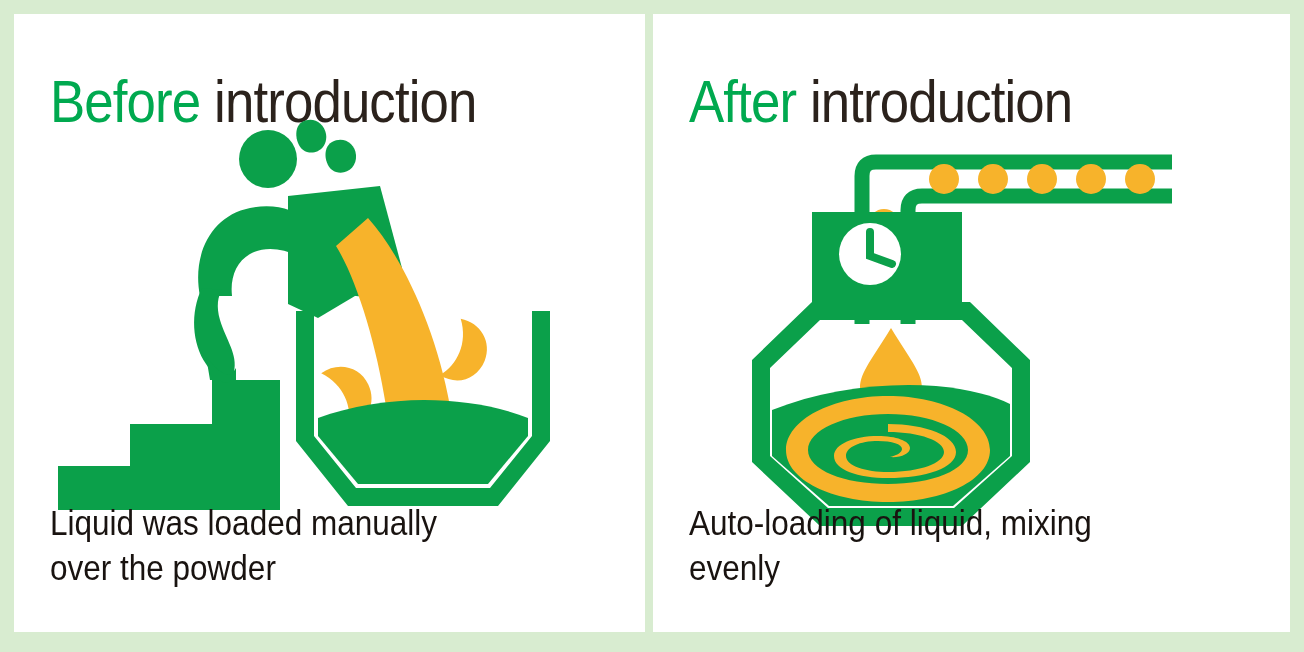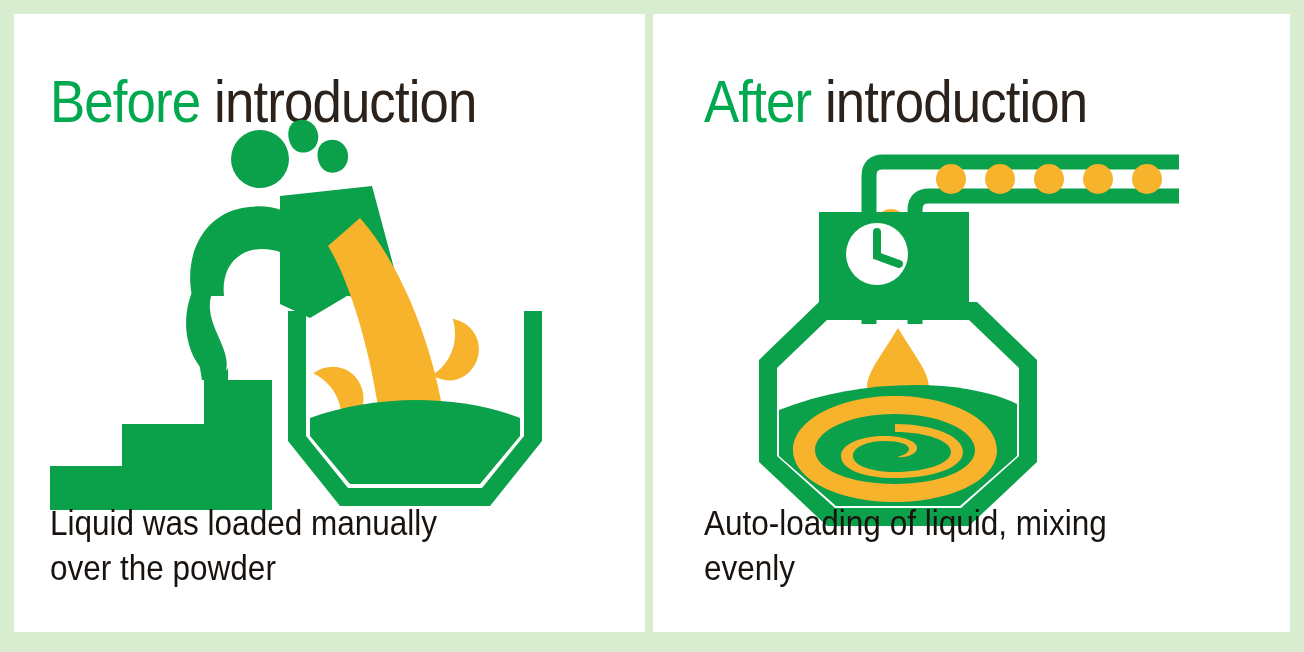--- a/index.html
+++ b/index.html
@@ -26,21 +26,20 @@
   
   .inner {
     position: absolute;
     left: 14px;
     top: 14px;
     right: 14px;
     bottom: 20px;
     background: #ffffff;
     display: flex;
     flex-direction: row;
-    gap: 15px;
   }
 
   .panel {
     position: relative;
     box-sizing: border-box;
     height: 100%;
     background: #ffffff;
   }
   .panel-left  { width: 631px; }
   .panel-right { width: 637px; }

